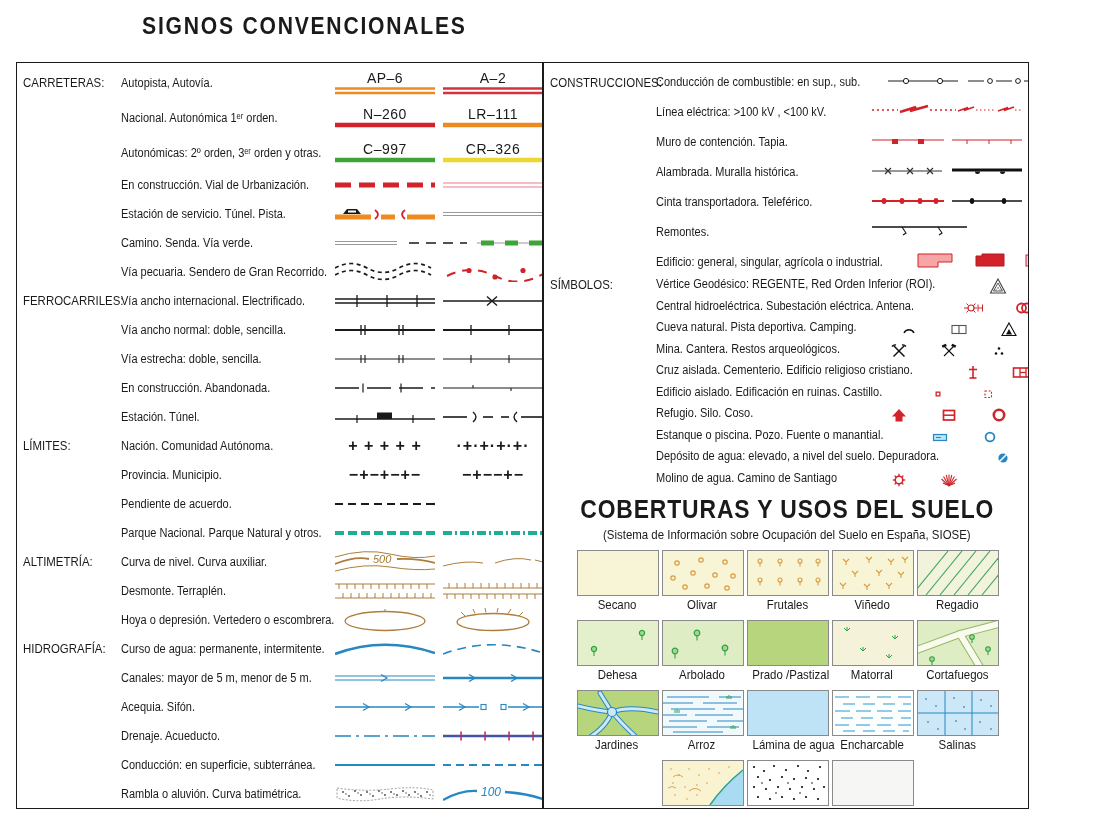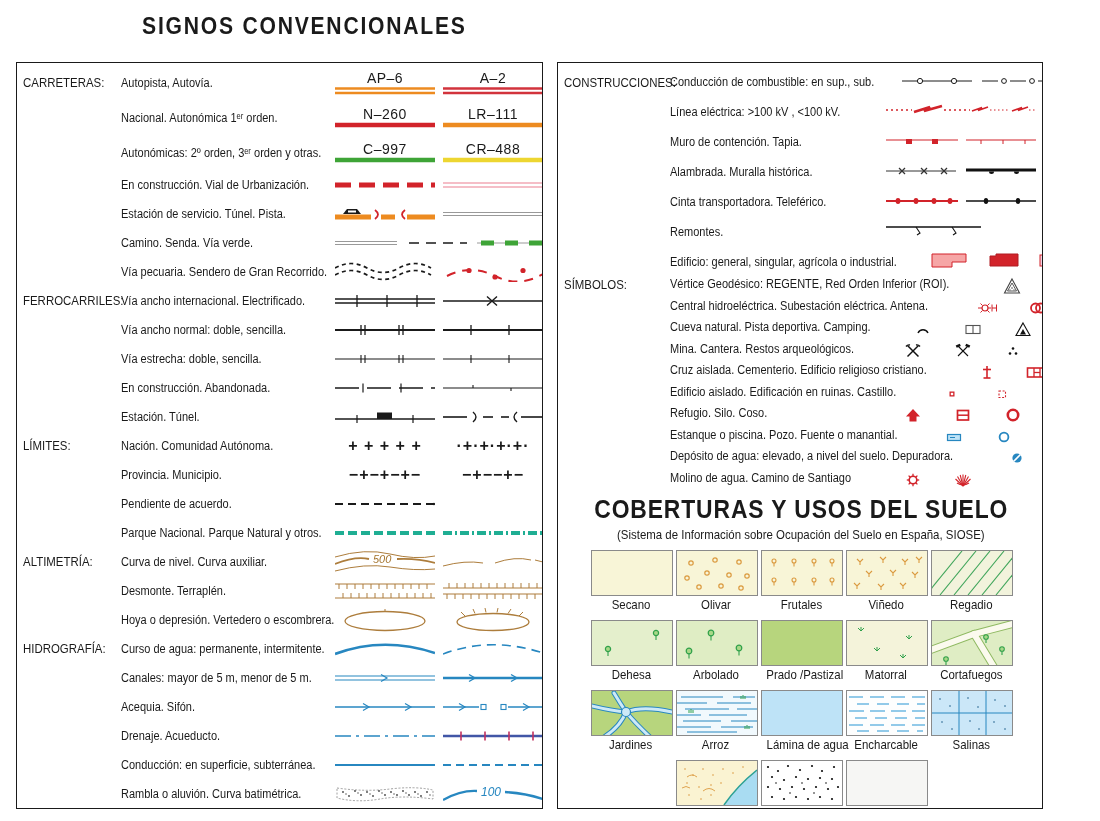--- a/index.html
+++ b/index.html
@@ -1,20 +1,20 @@
 <!DOCTYPE html>
 <html><head>
 <meta charset="utf-8">
 <style>
   html,body{margin:0;padding:0;background:#fff;}
   body{width:1100px;height:821px;position:relative;font-family:"Liberation Sans","DejaVu Sans",sans-serif;color:#1a1a1a;}
   .txt{display:inline-block;transform:scaleX(.88);transform-origin:0 50%;white-space:nowrap;}
   .ctr{transform-origin:50% 50%;}
   #page-title{position:absolute;left:120px;top:12px;font-size:24px;font-weight:700;letter-spacing:2px;margin:0;}
-  .panels{position:absolute;top:62px;left:16px;display:flex;gap:14px;}
+  .panels{position:absolute;top:62px;left:16px;display:flex;}
   .panel{border:1.6px solid #1a1a1a;box-sizing:border-box;height:747px;overflow:hidden;background:#fff;}
   .panel.left{width:527px;padding:2px 4px 0 6px;}
   .panel.right{width:486px;padding:4px 4px 0 6px;}
   .lrow{height:29px;display:flex;align-items:center;}
   .lrow.h35{height:35px;}
   .cat{width:98px;flex:none;font-size:13px;}
   .desc{width:214px;flex:none;font-size:12.5px;}
   .sym{flex:1;display:flex;align-items:center;gap:8px;}
   .shield{display:flex;flex-direction:column;align-items:center;width:100px;}
   .code{font-size:14px;letter-spacing:.5px;line-height:15px;}
@@ -88,21 +88,21 @@
       <div class="cat"></div>
       <div class="desc"><span class="txt">Autonómicas: 2º orden, 3ᵉʳ orden y otras.</span></div>
       <div class="sym">
         <div class="shield">
           <span class="code">C–997</span>
           <svg width="100" height="6">
               <line x1="0" y1="3" x2="100" y2="3" stroke="#3EA437" stroke-width="4.5"></line>
             </svg>
         </div>
         <div class="shield">
-          <span class="code">CR–488</span>
+          <span class="code">CR–326</span>
           <svg width="100" height="6">
               <line x1="0" y1="3" x2="100" y2="3" stroke="#EDD631" stroke-width="4.5"></line>
             </svg>
         </div>
       </div>
     </div>
 
     <div class="lrow">
       <div class="cat"></div>
       <div class="desc"><span class="txt">En construcción. Vial de Urbanización.</span></div>

